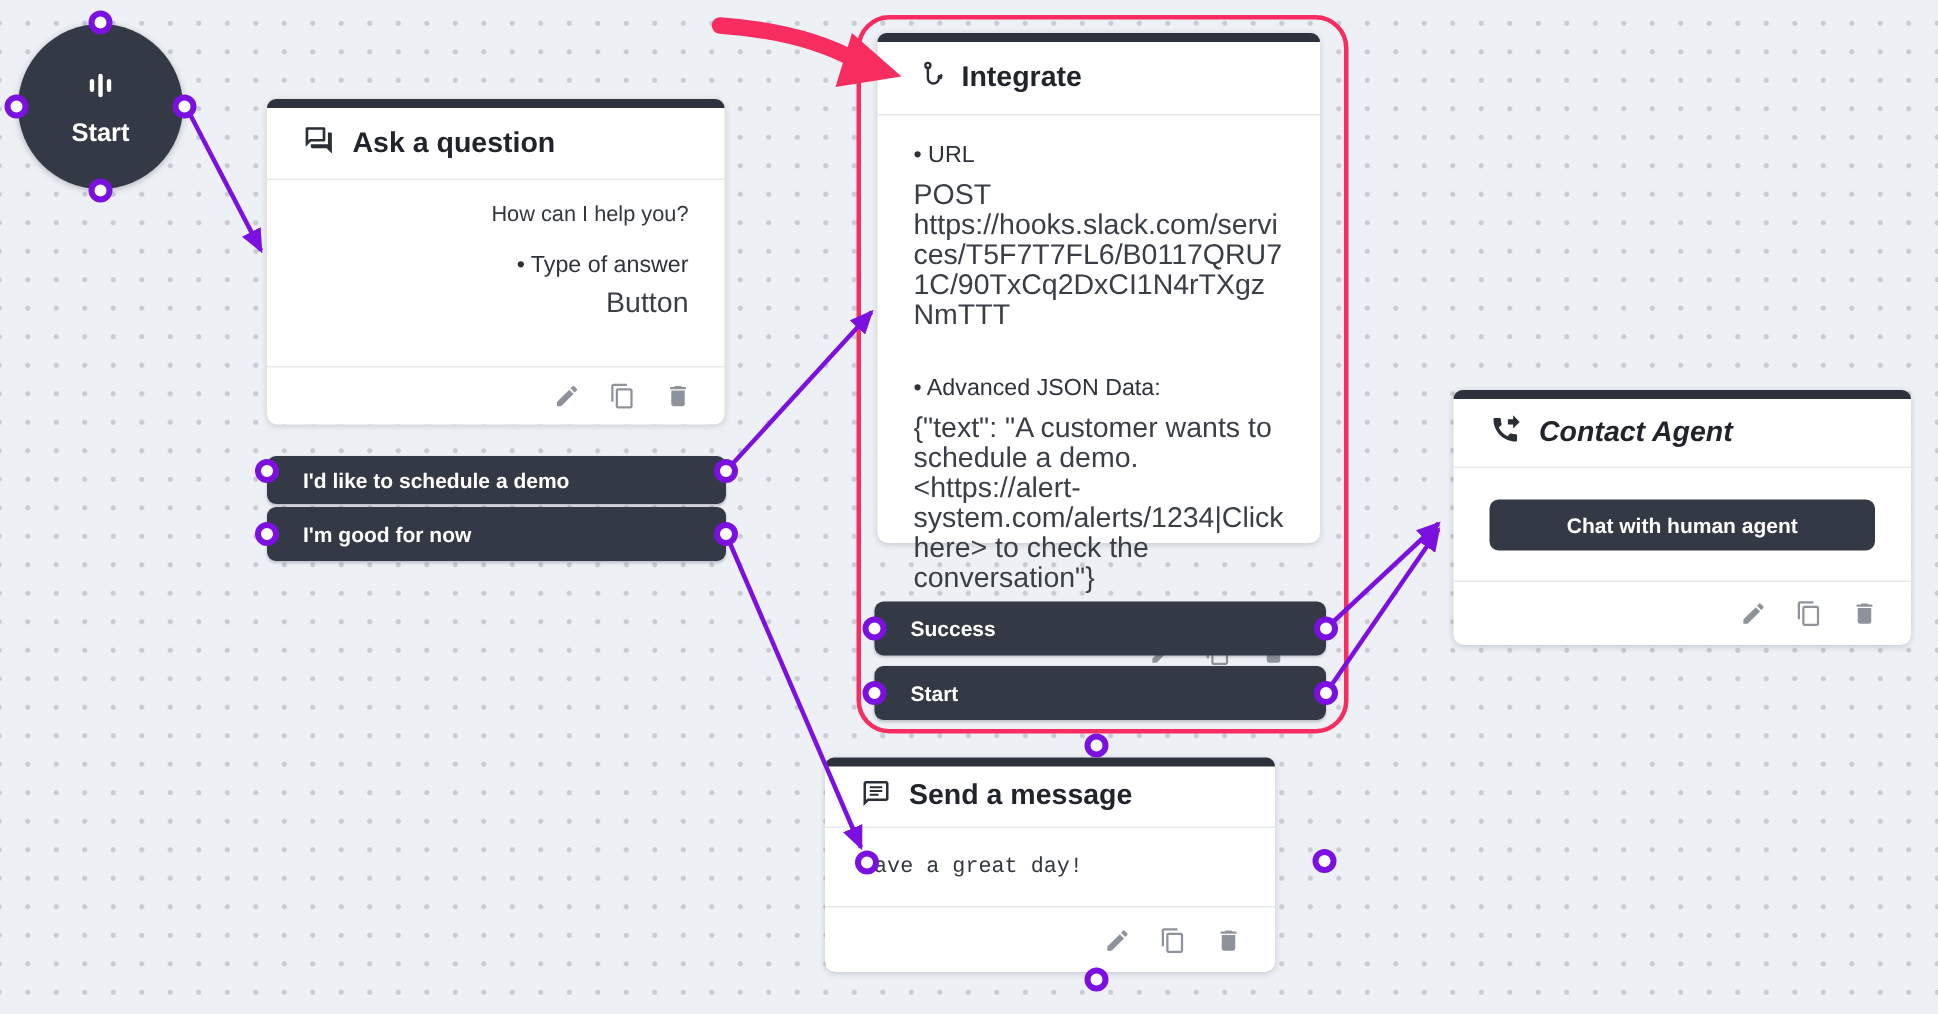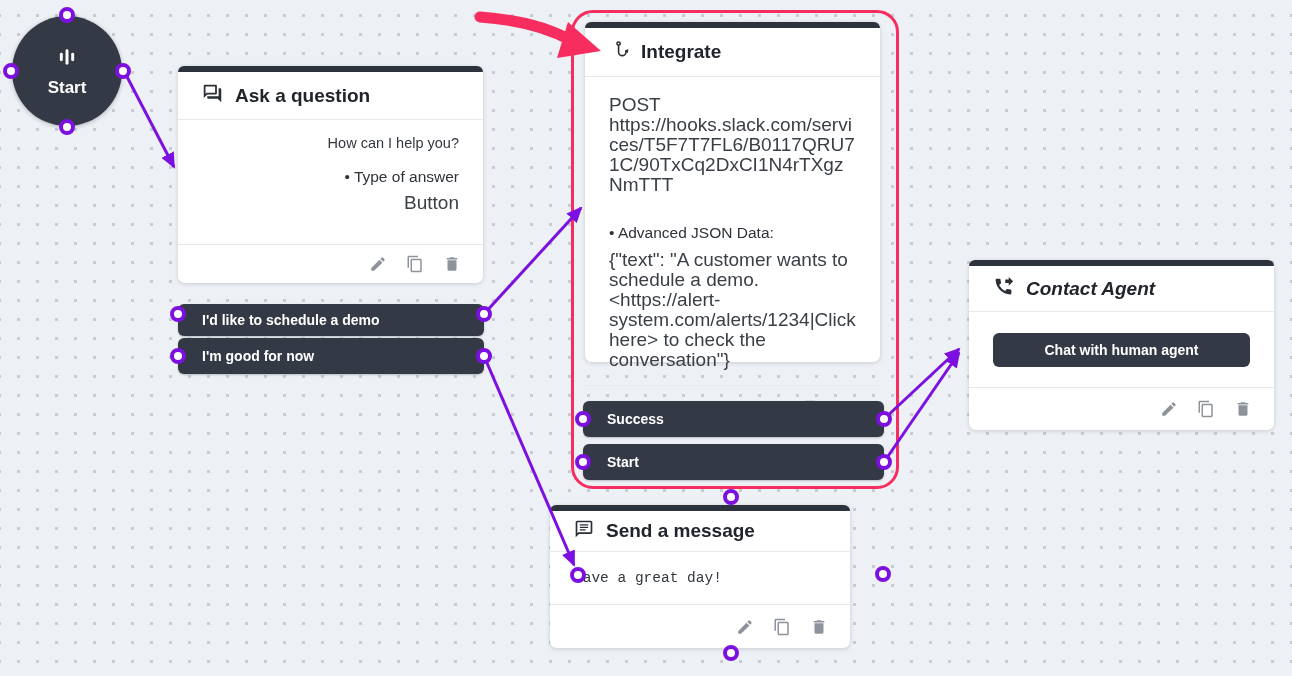--- a/index.html
+++ b/index.html
@@ -160,20 +160,21 @@
       <span>
         <svg width="20" height="22" viewBox="0 0 24 24" fill="none" stroke="#2A2F36" stroke-width="1.9" stroke-linecap="round" stroke-linejoin="round">
           <circle cx="11.5" cy="4.3" r="2"></circle>
           <path d="M11.5 6.3v8.1a4.4 4.4 0 0 0 8.8 0v-1.2"></path>
           <path d="M20.3 13.2l2-1-.5 2.3"></path>
         </svg>
       </span>
       <span class="title">Integrate</span>
     </div>
     <div class="body" style="padding-top:18px;">
+      <div class="bullet-label" style="margin-bottom:8px;">• URL</div>
       <div class="small-val">POST</div>
       <div class="small-val" style="word-break:break-all; margin-bottom:29px;">https://hooks.slack.com/services/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</div>
       <div class="bullet-label" style="margin-bottom:8px;">• Advanced JSON Data:</div>
       <div class="small-val" style="overflow-wrap:anywhere;">{"text": "A customer wants to schedule a demo. &lt;https://alert-system.com/alerts/1234|Click here&gt; to check the conversation"}</div>
     </div>
     <div class="ftr" style="height:45px;">
       <span>
           <svg width="18" height="18" viewBox="0 0 24 24" fill="#8E939B">
             <path d="M3 17.25V21h3.75L17.81 10.19l-3.75-3.75L3 17.25zM20.71 7.04c.39-.39.39-1.02 0-1.41l-2.34-2.34a.996.996 0 0 0-1.41 0l-1.83 1.83 3.75 3.75 1.83-1.83z"></path>
           </svg>

